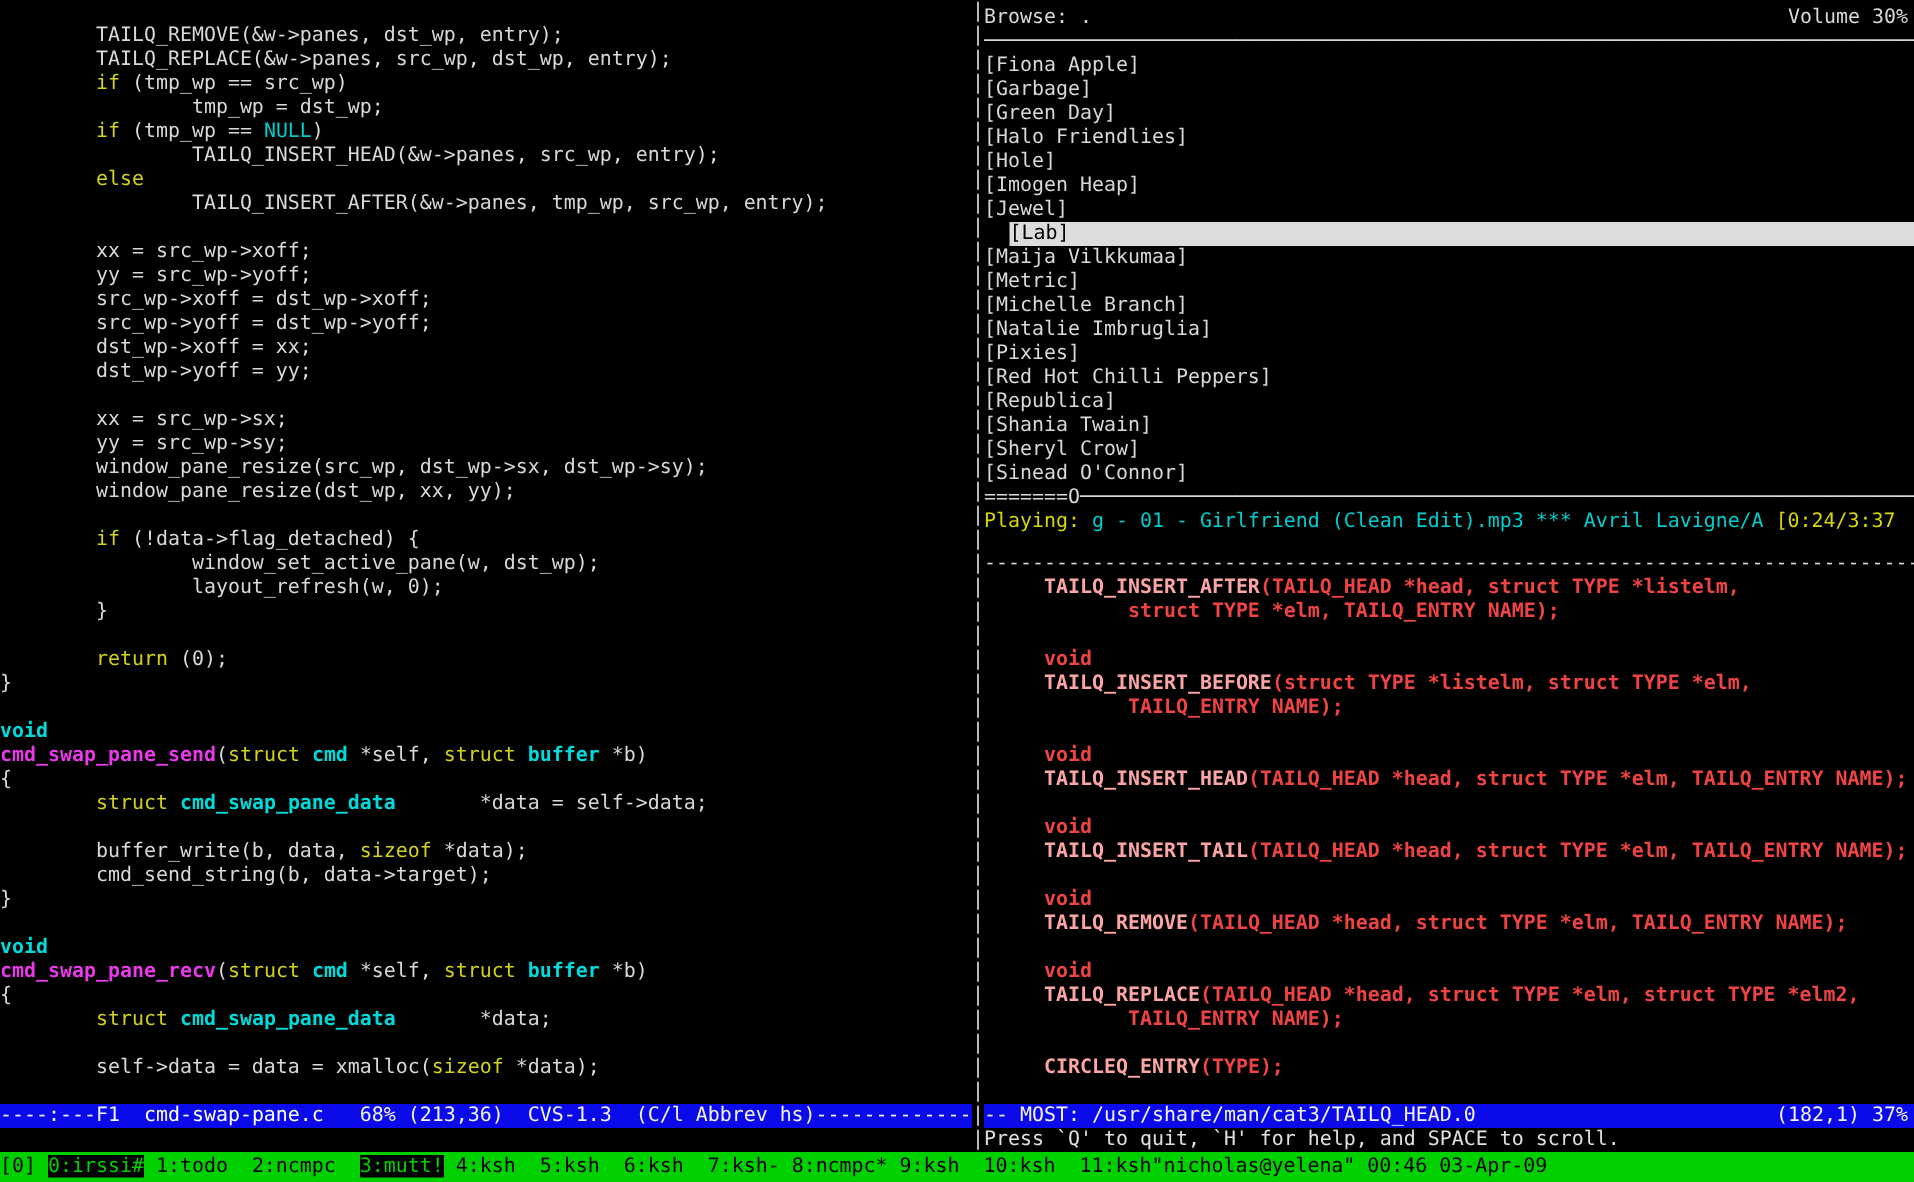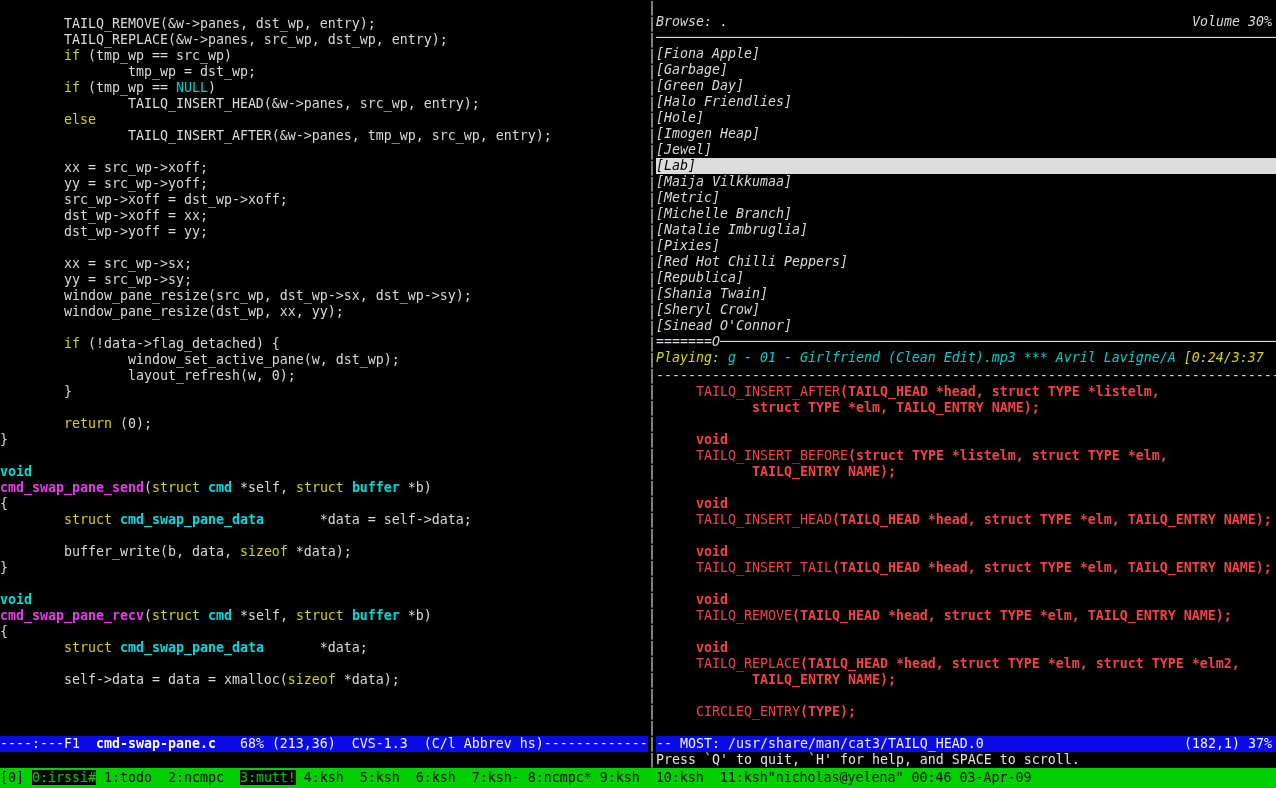--- a/index.html
+++ b/index.html
@@ -9,34 +9,34 @@
     font-size:13.29px;line-height:16px;color:#d8d8d8;
   }
   .row{height:16px;white-space:pre;overflow:hidden;}
   .pane{position:absolute;overflow:hidden;}
   
   .kw{color:#d2d216;}
   .ty{color:#00dada;font-weight:bold;}
   .cn{color:#00cdcd;}
   .fn{color:#e83ae8;font-weight:bold;}
   
-  .mg{color:#ef4444;font-weight:normal;}
+  .mg{color:#fca5a5;font-weight:bold;}
   .my{color:#ef4444;font-weight:bold;}
   
   .py{color:#d6d600;}
   .pc{color:#00cdcd;}
-  .sel{background:#dcdcdc;color:#000;}
+  .sel{background:#dcdcdc;color:#000;margin-left:17px;}
   
   #editor-modeline{position:absolute;left:0;top:736px;width:648px;height:16px;
     background:#0b0bea;color:#f2f2f2;white-space:pre;overflow:hidden;}
-  #editor-modeline .b{font-weight:bold;color:#ffffff;margin-top:36px;}
+  #editor-modeline .b{font-weight:normal;color:#ffffff;margin-top:36px;}
   #editor-echo{position:absolute;left:0;top:752px;width:648px;height:16px;}
   #pane-border{position:absolute;left:648px;top:0;width:8px;height:768px;
     white-space:pre;color:#d8d8d8;overflow:hidden;}
-  #ncmpc-pane{left:656px;top:14px;width:620px;height:368px;font-style:italic;}
+  #ncmpc-pane{left:656px;top:4px;width:620px;height:368px;}
   #ncmpc-header{display:flex;justify-content:space-between;padding-right:4px;}
   #man-sep{position:absolute;left:656px;top:368px;width:620px;height:16px;
     white-space:pre;overflow:hidden;color:#d8d8d8;}
   #man-pane{left:656px;top:384px;width:620px;height:352px;}
   #most-bar{position:absolute;left:656px;top:736px;width:616px;height:16px;
     background:#0b0bea;color:#f2f2f2;display:flex;justify-content:space-between;
     white-space:pre;overflow:hidden;padding-right:20px;}
   #press-line{position:absolute;left:656px;top:752px;width:620px;height:16px;
     white-space:pre;overflow:hidden;color:#e0e0e0;}
   #tmux-bar{position:absolute;left:0;top:768px;width:1272px;height:20px;
@@ -57,20 +57,21 @@
       <div class="row"><span>        </span><span class="kw">if</span><span> (tmp_wp == src_wp)</span></div>
       <div class="row"><span>                tmp_wp = dst_wp;</span></div>
       <div class="row"><span>        </span><span class="kw">if</span><span> (tmp_wp == </span><span class="cn">NULL</span><span>)</span></div>
       <div class="row"><span>                TAILQ_INSERT_HEAD(&amp;w-&gt;panes, src_wp, entry);</span></div>
       <div class="row"><span>        </span><span class="kw">else</span></div>
       <div class="row"><span>                TAILQ_INSERT_AFTER(&amp;w-&gt;panes, tmp_wp, src_wp, entry);</span></div>
       <div class="row"></div>
       <div class="row"><span>        xx = src_wp-&gt;xoff;</span></div>
       <div class="row"><span>        yy = src_wp-&gt;yoff;</span></div>
       <div class="row"><span>        src_wp-&gt;xoff = dst_wp-&gt;xoff;</span></div>
+      <div class="row"><span>        src_wp-&gt;yoff = dst_wp-&gt;yoff;</span></div>
       <div class="row"><span>        dst_wp-&gt;xoff = xx;</span></div>
       <div class="row"><span>        dst_wp-&gt;yoff = yy;</span></div>
       <div class="row"></div>
       <div class="row"><span>        xx = src_wp-&gt;sx;</span></div>
       <div class="row"><span>        yy = src_wp-&gt;sy;</span></div>
       <div class="row"><span>        window_pane_resize(src_wp, dst_wp-&gt;sx, dst_wp-&gt;sy);</span></div>
       <div class="row"><span>        window_pane_resize(dst_wp, xx, yy);</span></div>
       <div class="row"></div>
       <div class="row"><span>        </span><span class="kw">if</span><span> (!data-&gt;flag_detached) {</span></div>
       <div class="row"><span>                window_set_active_pane(w, dst_wp);</span></div>
@@ -79,20 +80,21 @@
       <div class="row"></div>
       <div class="row"><span>        </span><span class="kw">return</span><span> (0);</span></div>
       <div class="row"><span>}</span></div>
       <div class="row"></div>
       <div class="row"><span class="ty">void</span></div>
       <div class="row"><span class="fn">cmd_swap_pane_send</span><span>(</span><span class="kw">struct</span><span> </span><span class="ty">cmd</span><span> *self, </span><span class="kw">struct</span><span> </span><span class="ty">buffer</span><span> *b)</span></div>
       <div class="row"><span>{</span></div>
       <div class="row"><span>        </span><span class="kw">struct</span><span> </span><span class="ty">cmd_swap_pane_data</span><span>       *data = self-&gt;data;</span></div>
       <div class="row"></div>
       <div class="row"><span>        buffer_write(b, data, </span><span class="kw">sizeof</span><span> *data);</span></div>
+      <div class="row"><span>        cmd_send_string(b, data-&gt;target);</span></div>
       <div class="row"><span>}</span></div>
       <div class="row"></div>
       <div class="row"><span class="ty">void</span></div>
       <div class="row"><span class="fn">cmd_swap_pane_recv</span><span>(</span><span class="kw">struct</span><span> </span><span class="ty">cmd</span><span> *self, </span><span class="kw">struct</span><span> </span><span class="ty">buffer</span><span> *b)</span></div>
       <div class="row"><span>{</span></div>
       <div class="row"><span>        </span><span class="kw">struct</span><span> </span><span class="ty">cmd_swap_pane_data</span><span>       *data;</span></div>
       <div class="row"></div>
       <div class="row"><span>        self-&gt;data = data = xmalloc(</span><span class="kw">sizeof</span><span> *data);</span></div>
     </div>
 

